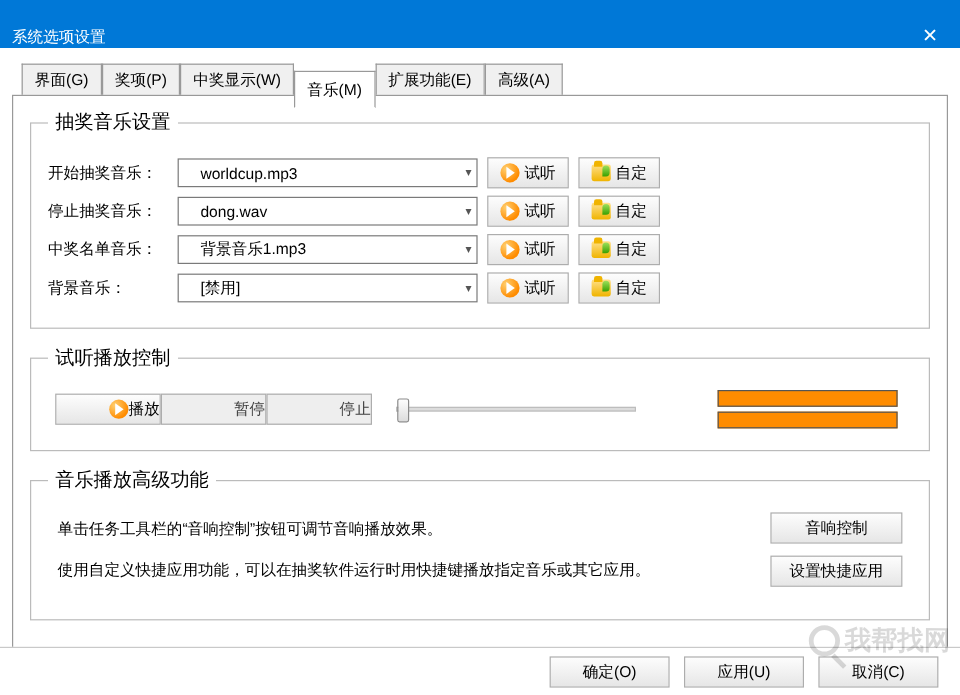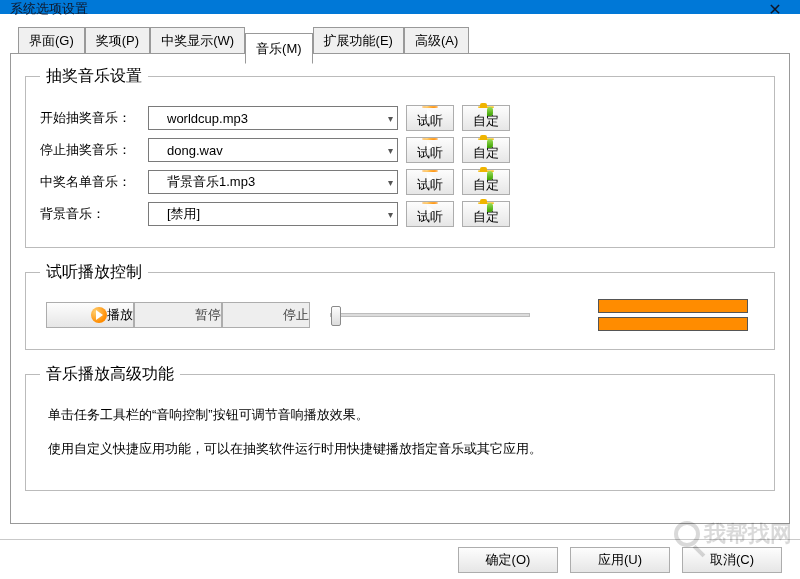--- a/index.html
+++ b/index.html
@@ -8,24 +8,24 @@
     font-family: "Microsoft YaHei", "SimSun", sans-serif;
     font-size: 13px;
     background: #fff;
     width: 800px;
     height: 579px;
     overflow: hidden;
     position: relative;
   }
   .titlebar {
     background: #0078d7;
-    color: #0f172a;
-    height: 14px;
-    display: flex;
-    align-items: flex-start;
+    color: #ffffff;
+    height: 40px;
+    display: flex;
+    align-items: flex-end;
     padding: 0 10px;
     justify-content: space-between;
   }
   .titlebar .close {
     font-size: 16px;
     cursor: default;
     width: 30px;
     text-align: center;
   }
   .content {
@@ -100,21 +100,20 @@
   .btn {
     border: 1px solid #adadad;
     background: linear-gradient(#fdfdfd,#e6e6e6);
     height: 26px;
     display: inline-flex;
     align-items: center;
     padding: 0 10px;
     gap: 4px;
     cursor: default;
     font-size: 13px;
-    flex-direction: column;
   }
   .btn-wide { width: 110px; justify-content: center; }
   .icon-play {
     width: 16px; height: 16px;
     border-radius: 50%;
     background: radial-gradient(circle at 30% 30%, #ffcf70, #ff8c00 70%);
     position: relative;
     display: inline-block;
   }
   .icon-play::after {
@@ -351,20 +350,24 @@
       </div>
     </fieldset>
 
     <fieldset>
       <legend>音乐播放高级功能</legend>
       <div class="adv-area">
         <div class="adv-text">
           <p>单击任务工具栏的“音响控制”按钮可调节音响播放效果。</p>
           <p>使用自定义快捷应用功能，可以在抽奖软件运行时用快捷键播放指定音乐或其它应用。</p>
         </div>
+        <div class="adv-buttons">
+          <span class="btn btn-wide">音响控制</span>
+          <span class="btn btn-wide">设置快捷应用</span>
+        </div>
       </div>
     </fieldset>
 
   </div>
 </div>
 
 <div class="footer">
   <span class="btn">确定(O)</span>
   <span class="btn">应用(U)</span>
   <span class="btn">取消(C)</span>

